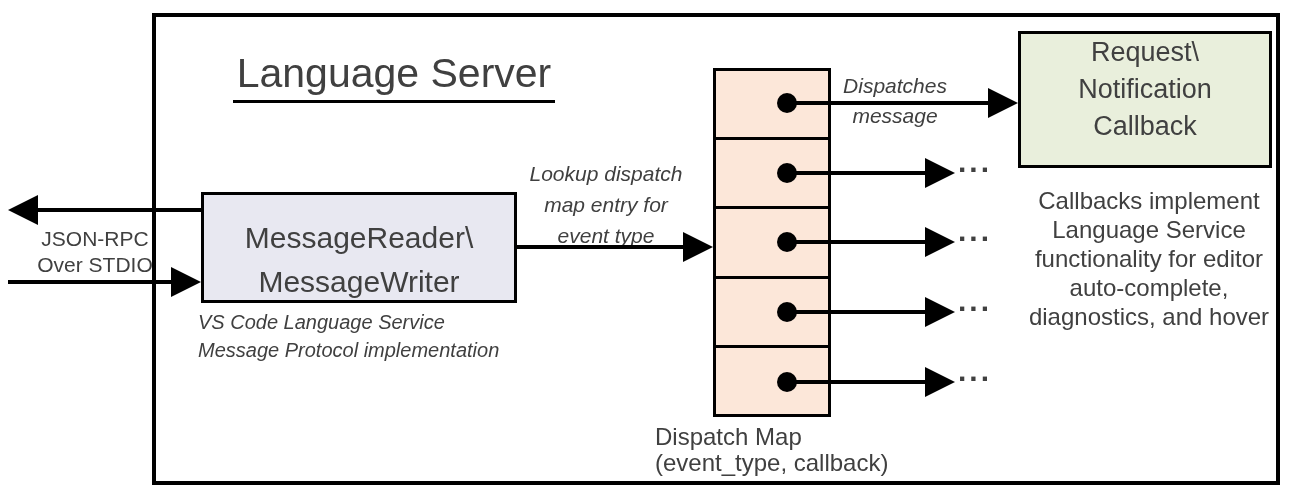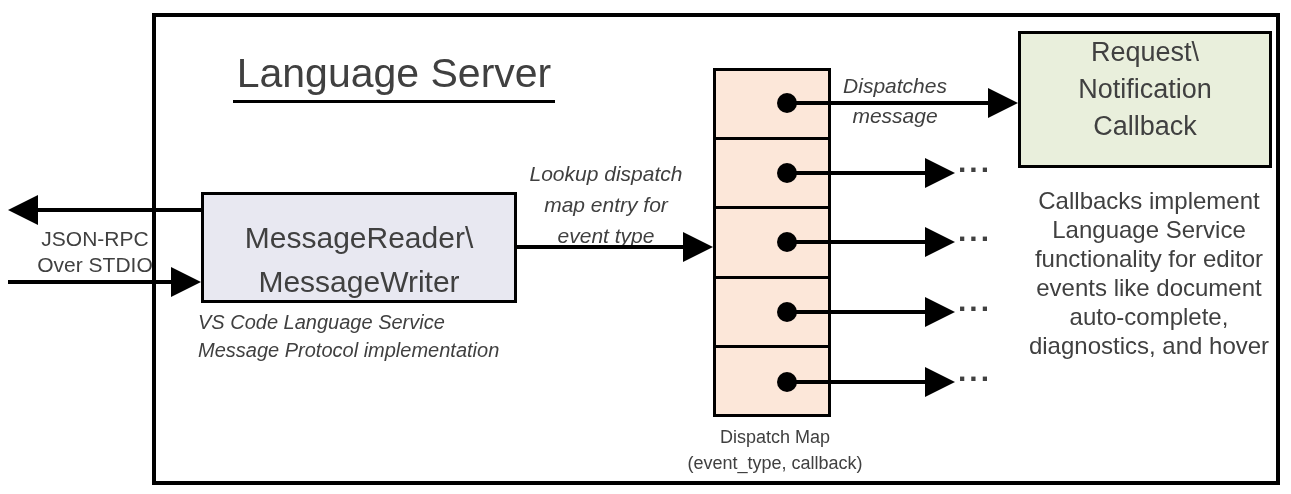--- a/index.html
+++ b/index.html
@@ -50,22 +50,22 @@
   .callback-box{
     left:1018px;top:31px;width:254px;height:137px;box-sizing:border-box;
     background:var(--green,#E9EFDC);border:3px solid #000;
     text-align:center;font-size:27px;line-height:37px;
   }
   .note{
     left:1020px;top:186px;width:258px;text-align:center;
     font-size:24px;line-height:29px;
   }
   .dispatch-caption{
-    left:655px;top:424px;width:240px;text-align:center;
-    font-size:18px;line-height:26px;
+    left:655px;top:424px;width:240px;
+    font-size:24px;line-height:26px;
   }
   .ellipsis{
     width:54px;text-align:left;font-size:30px;font-weight:900;
     letter-spacing:3px;line-height:30px;
   }
   .arrows{position:absolute;left:0;top:0;pointer-events:none;}
   .arrows line{stroke:#000;stroke-width:4;}
   .arrows polygon,.arrows circle{fill:#000;}
 </style>
 </head>
@@ -116,21 +116,20 @@
   <div class="abs callback-box">
     <div>Request\</div>
     <div>Notification</div>
     <div>Callback</div>
   </div>
 
   <div class="abs note">
     <div>Callbacks implement</div>
     <div>Language Service</div>
     <div>functionality for editor</div>
-    <div>events like document</div>
     <div>auto-complete,</div>
     <div>diagnostics, and hover</div>
   </div>
 
   <div class="abs dispatch-caption">
     <div>Dispatch Map</div>
     <div>(event_type, callback)</div>
   </div>
 
   <div class="abs ellipsis" style="left:958px;top:147px;">...</div>

